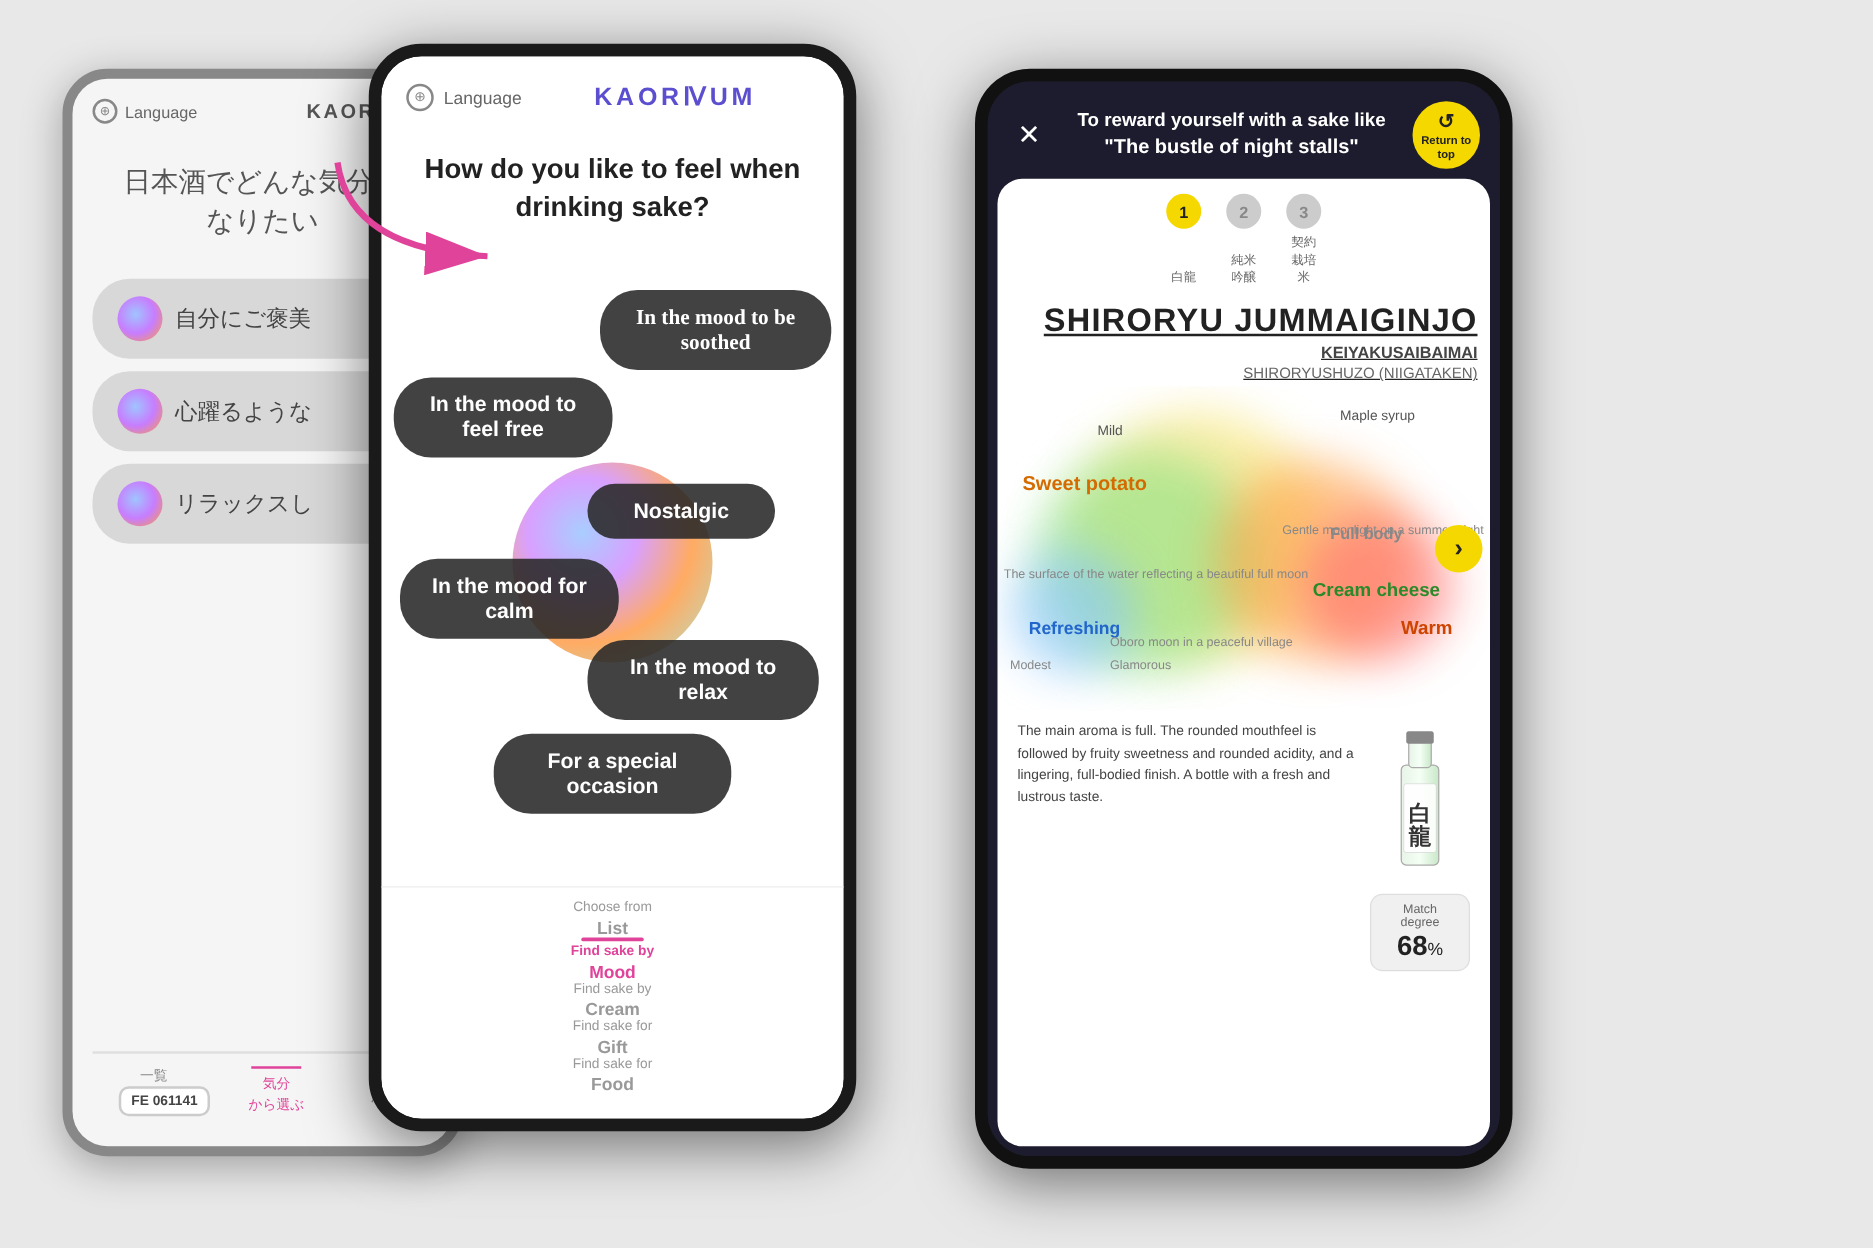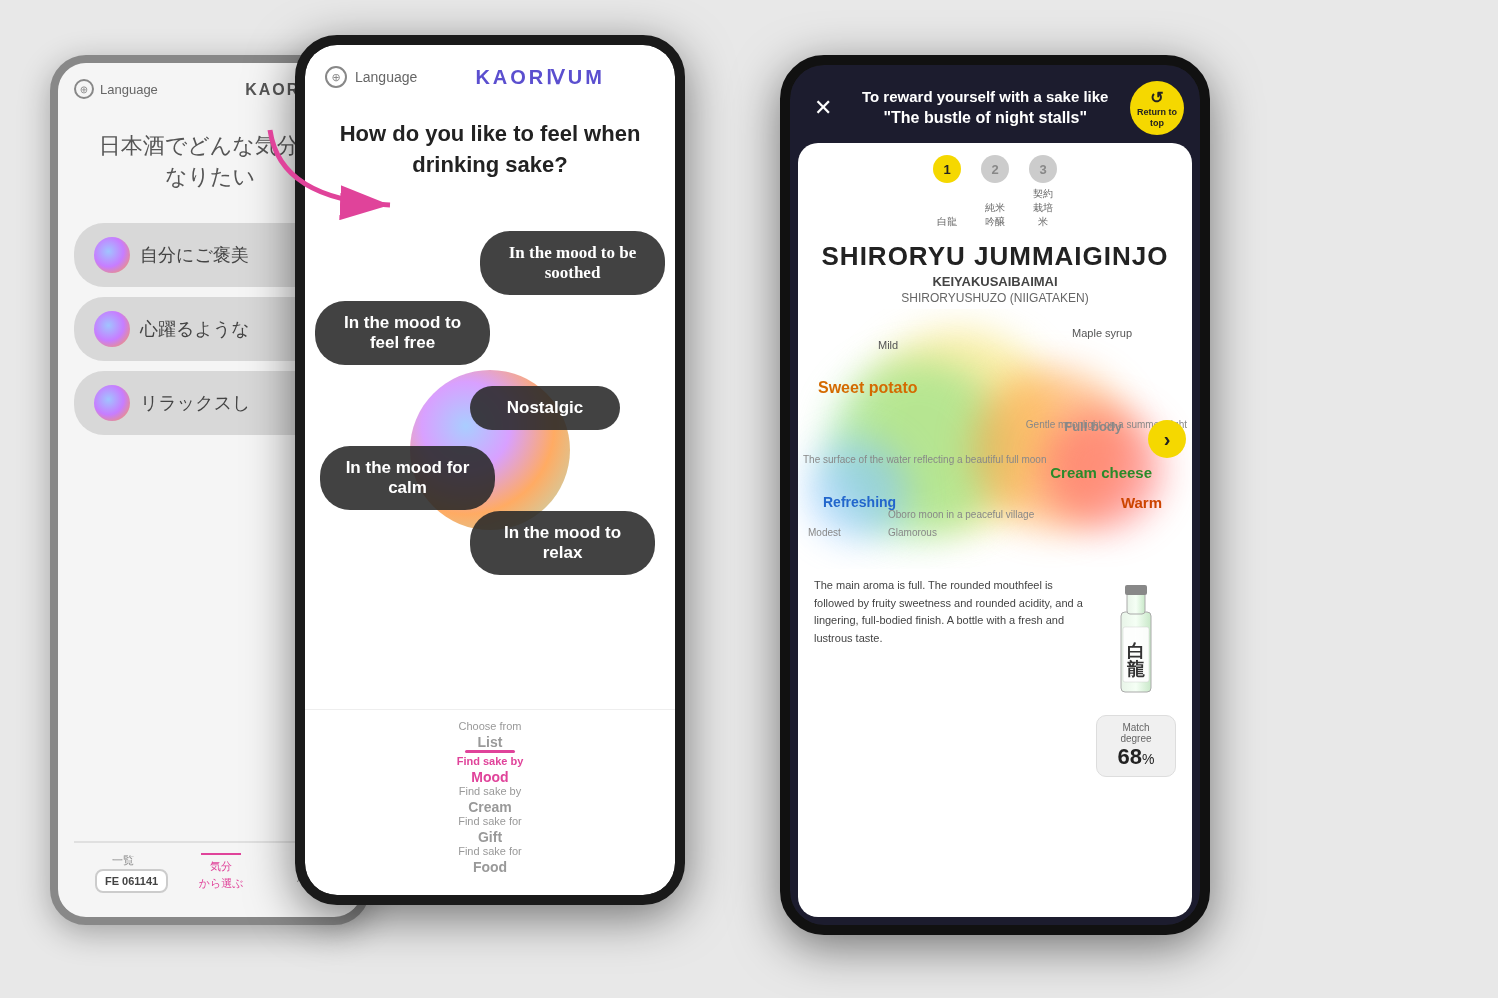--- a/index.html
+++ b/index.html
@@ -361,22 +361,23 @@
       font-size: 10px;
       color: #666;
       margin-bottom: 8px;
       align-items: flex-end;
     }
     .steps-label-item {
       width: 28px;
       text-align: center;
     }
     .sake-name-block {
-      text-align: center;
+      text-align: right;
       padding: 4px 10px;
+      text-decoration: underline;
     }
     .sake-main-name {
       font-size: 26px;
       font-weight: 900;
       letter-spacing: 1px;
       line-height: 1.2;
     }
     .sake-sub-name {
       font-size: 13px;
       font-weight: 600;
@@ -570,20 +571,21 @@
       <span class="logo-mid">KAORⅣUM</span>
     </div>
     <div class="mid-question">How do you like to feel when drinking sake?</div>
     <div class="mood-options-area">
       <div class="mood-sphere"></div>
       <div class="mood-btn mood-btn-soothed">In the mood to be soothed</div>
       <div class="mood-btn mood-btn-free">In the mood to feel free</div>
       <div class="mood-btn mood-btn-nostalgic">Nostalgic</div>
       <div class="mood-btn mood-btn-calm">In the mood for calm</div>
       <div class="mood-btn mood-btn-relax">In the mood to relax</div>
+      <div class="mood-btn mood-btn-special">For a special occasion</div>
     </div>
     <div class="mid-bottom-nav">
       <div class="mid-nav-item">
         <span class="mid-nav-label-top">Choose from</span>
         <span class="mid-nav-label-bot">List</span>
       </div>
       <div class="mid-nav-item active">
         <div class="nav-line"></div>
         <span class="mid-nav-label-top">Find sake by</span>
         <span class="mid-nav-label-bot">Mood</span>

